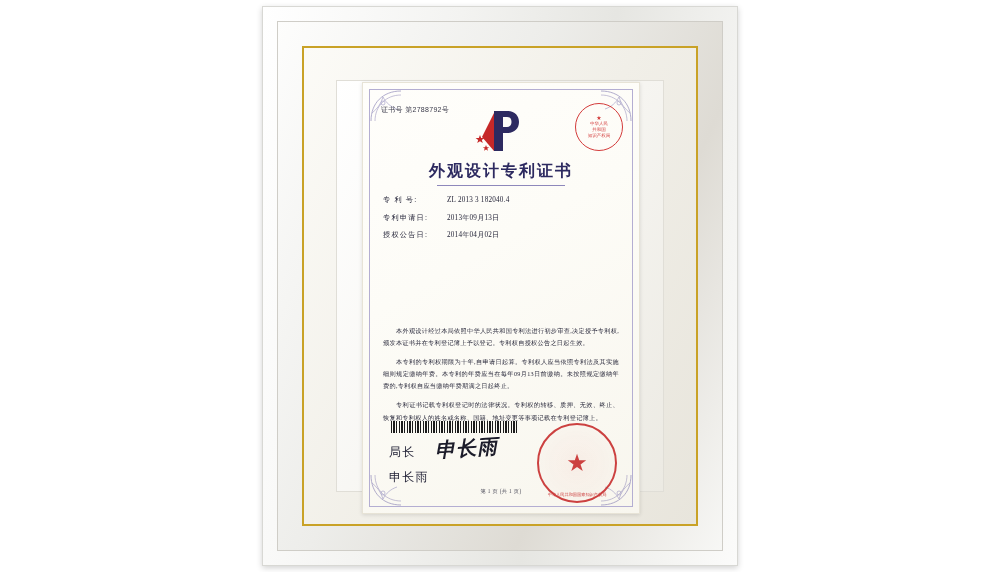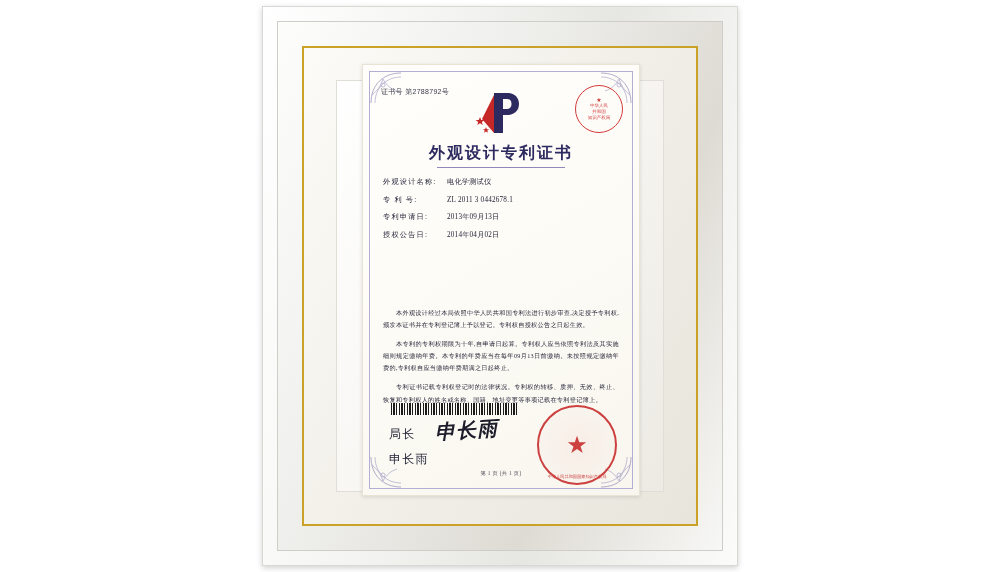--- a/index.html
+++ b/index.html
@@ -78,21 +78,21 @@
     right: 11px;
     bottom: 11px;
     border: 2px solid #bfa02a;
     box-sizing: border-box;
   }
 
   
   .paper {
     position: absolute;
     left: 362px;
-    top: 64px;
+    top: 82px;
     width: 278px;
     height: 432px;
     background: linear-gradient(150deg, #fffefb 0%, #fdfcf7 40%, #f8f6ee 100%);
     border: 1px solid #e7e3d6;
     box-shadow: 0 1px 4px rgba(0,0,0,0.12);
     box-sizing: border-box;
     overflow: hidden;
   }
   .paper-border {
     position: absolute;
@@ -348,26 +348,22 @@
       <span>中华人民</span>
       <span>共和国</span>
       <span>知识产权局</span>
     </div>
 
     <div class="title">外观设计专利证书</div>
     <div class="title-rule"></div>
 
     <div class="fields">
       <div class="field-row">
-        <div class="field-label">外观设计名称:</div>
-        <div class="field-value">电化学测试仪</div>
-      </div>
-      <div class="field-row">
         <div class="field-label">专 利 号:</div>
-        <div class="field-value">ZL 2011 3 0442678.1</div>
+        <div class="field-value">ZL 2013 3 182040.4</div>
       </div>
       <div class="field-row">
         <div class="field-label">专利申请日:</div>
         <div class="field-value">2013年09月13日</div>
       </div>
       <div class="field-row">
         <div class="field-label">授权公告日:</div>
         <div class="field-value">2014年04月02日</div>
       </div>
     </div>

